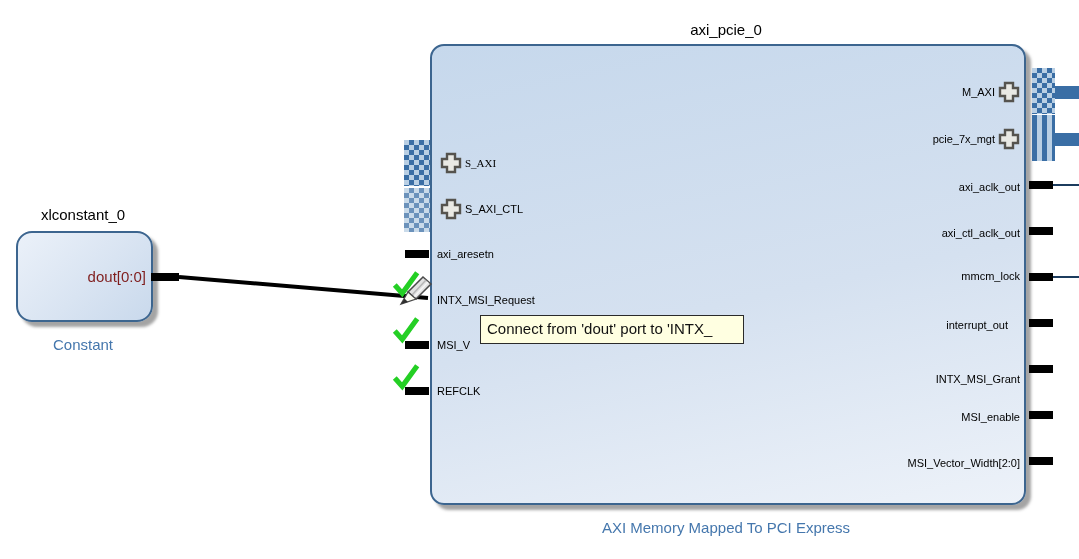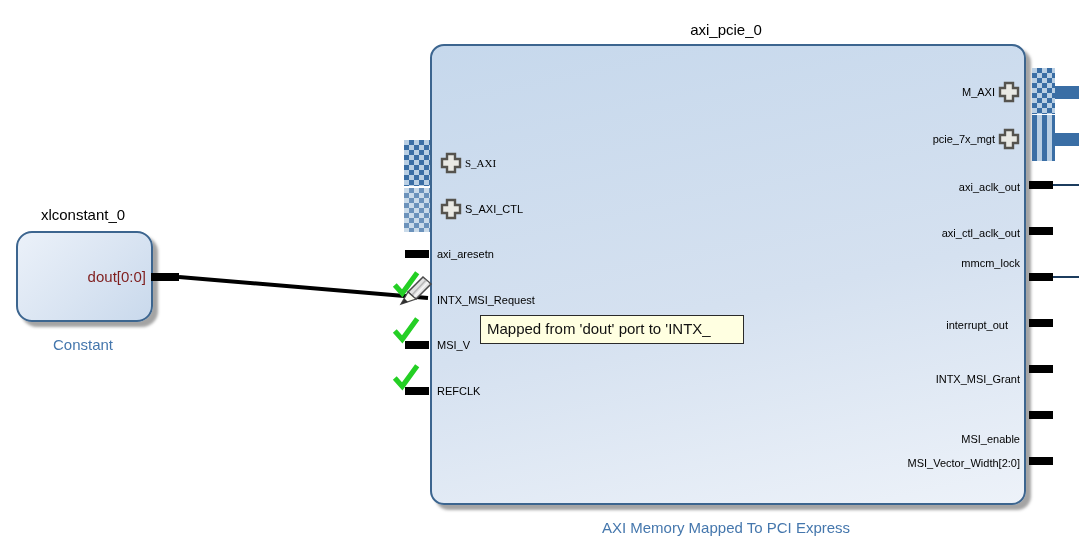--- a/index.html
+++ b/index.html
@@ -110,21 +110,21 @@
   </svg>
   <svg style="position:absolute;left:399px;top:275px;" width="36" height="31" viewBox="0 0 36 31">
     <polygon points="9,17 24,2 32,9 17,24" fill="#e2e2e2" stroke="#4a4a4a" stroke-width="1.5"></polygon>
     <line x1="13" y1="20" x2="27" y2="5" stroke="#b5b5b5" stroke-width="1.5"></line>
     <line x1="15" y1="22" x2="29" y2="7" stroke="#f6f6f6" stroke-width="1.5"></line>
     <polygon points="2,29 9,17 17,24" fill="#fbfbf2" stroke="#4a4a4a" stroke-width="1.3"></polygon>
     <polygon points="2,29 5.5,23.5 9,27" fill="#2f2f2f"></polygon>
   </svg>
 
   <div class="tooltip">
-    <div>Mapped from 'dout' port to 'INTX_</div>
+    <div>Connect from 'dout' port to 'INTX_</div>
   </div>
 
   <div class="hatch" style="left:1032px;top:68px;width:23px;height:46px;"></div>
   <div class="ifbar" style="left:1055px;top:86px;width:24px;"></div>
   <div class="stripes" style="left:1032px;top:115px;width:23px;height:46px;"></div>
   <div class="ifbar" style="left:1055px;top:133px;width:24px;"></div>
 
   <div class="prow" style="right:59px;top:81px;">
     <span class="port-label">M_AXI</span>
     <svg class="plus-icon" viewBox="0 0 22 22">
@@ -142,37 +142,37 @@
     <span class="port-label">axi_aclk_out</span>
   </div>
   <div class="stub" style="left:1029px;top:181px;"></div>
   <div class="thinline" style="left:1053px;top:184px;width:26px;"></div>
 
   <div class="prow" style="right:59px;top:222px;">
     <span class="port-label">axi_ctl_aclk_out</span>
   </div>
   <div class="stub" style="left:1029px;top:227px;"></div>
 
-  <div class="prow" style="right:59px;top:252px;">
+  <div class="prow" style="right:59px;top:260px;align-items:flex-end;">
     <span class="port-label">mmcm_lock</span>
   </div>
   <div class="stub" style="left:1029px;top:273px;"></div>
   <div class="thinline" style="left:1053px;top:276px;width:26px;"></div>
 
   <div class="prow" style="right:71px;top:314px;">
     <span class="port-label">interrupt_out</span>
   </div>
   <div class="stub" style="left:1029px;top:319px;"></div>
 
   <div class="prow" style="right:59px;top:368px;justify-content:center;">
     <span class="port-label">INTX_MSI_Grant</span>
   </div>
   <div class="stub" style="left:1029px;top:365px;"></div>
 
-  <div class="prow" style="right:59px;top:406px;margin-top:22px;">
+  <div class="prow" style="right:59px;top:406px;">
     <span class="port-label">MSI_enable</span>
   </div>
   <div class="stub" style="left:1029px;top:411px;"></div>
 
   <div class="prow" style="right:59px;top:452px;padding-left:28px;">
     <span class="port-label">MSI_Vector_Width[2:0]</span>
   </div>
   <div class="stub" style="left:1029px;top:457px;"></div>
 
 </div>

